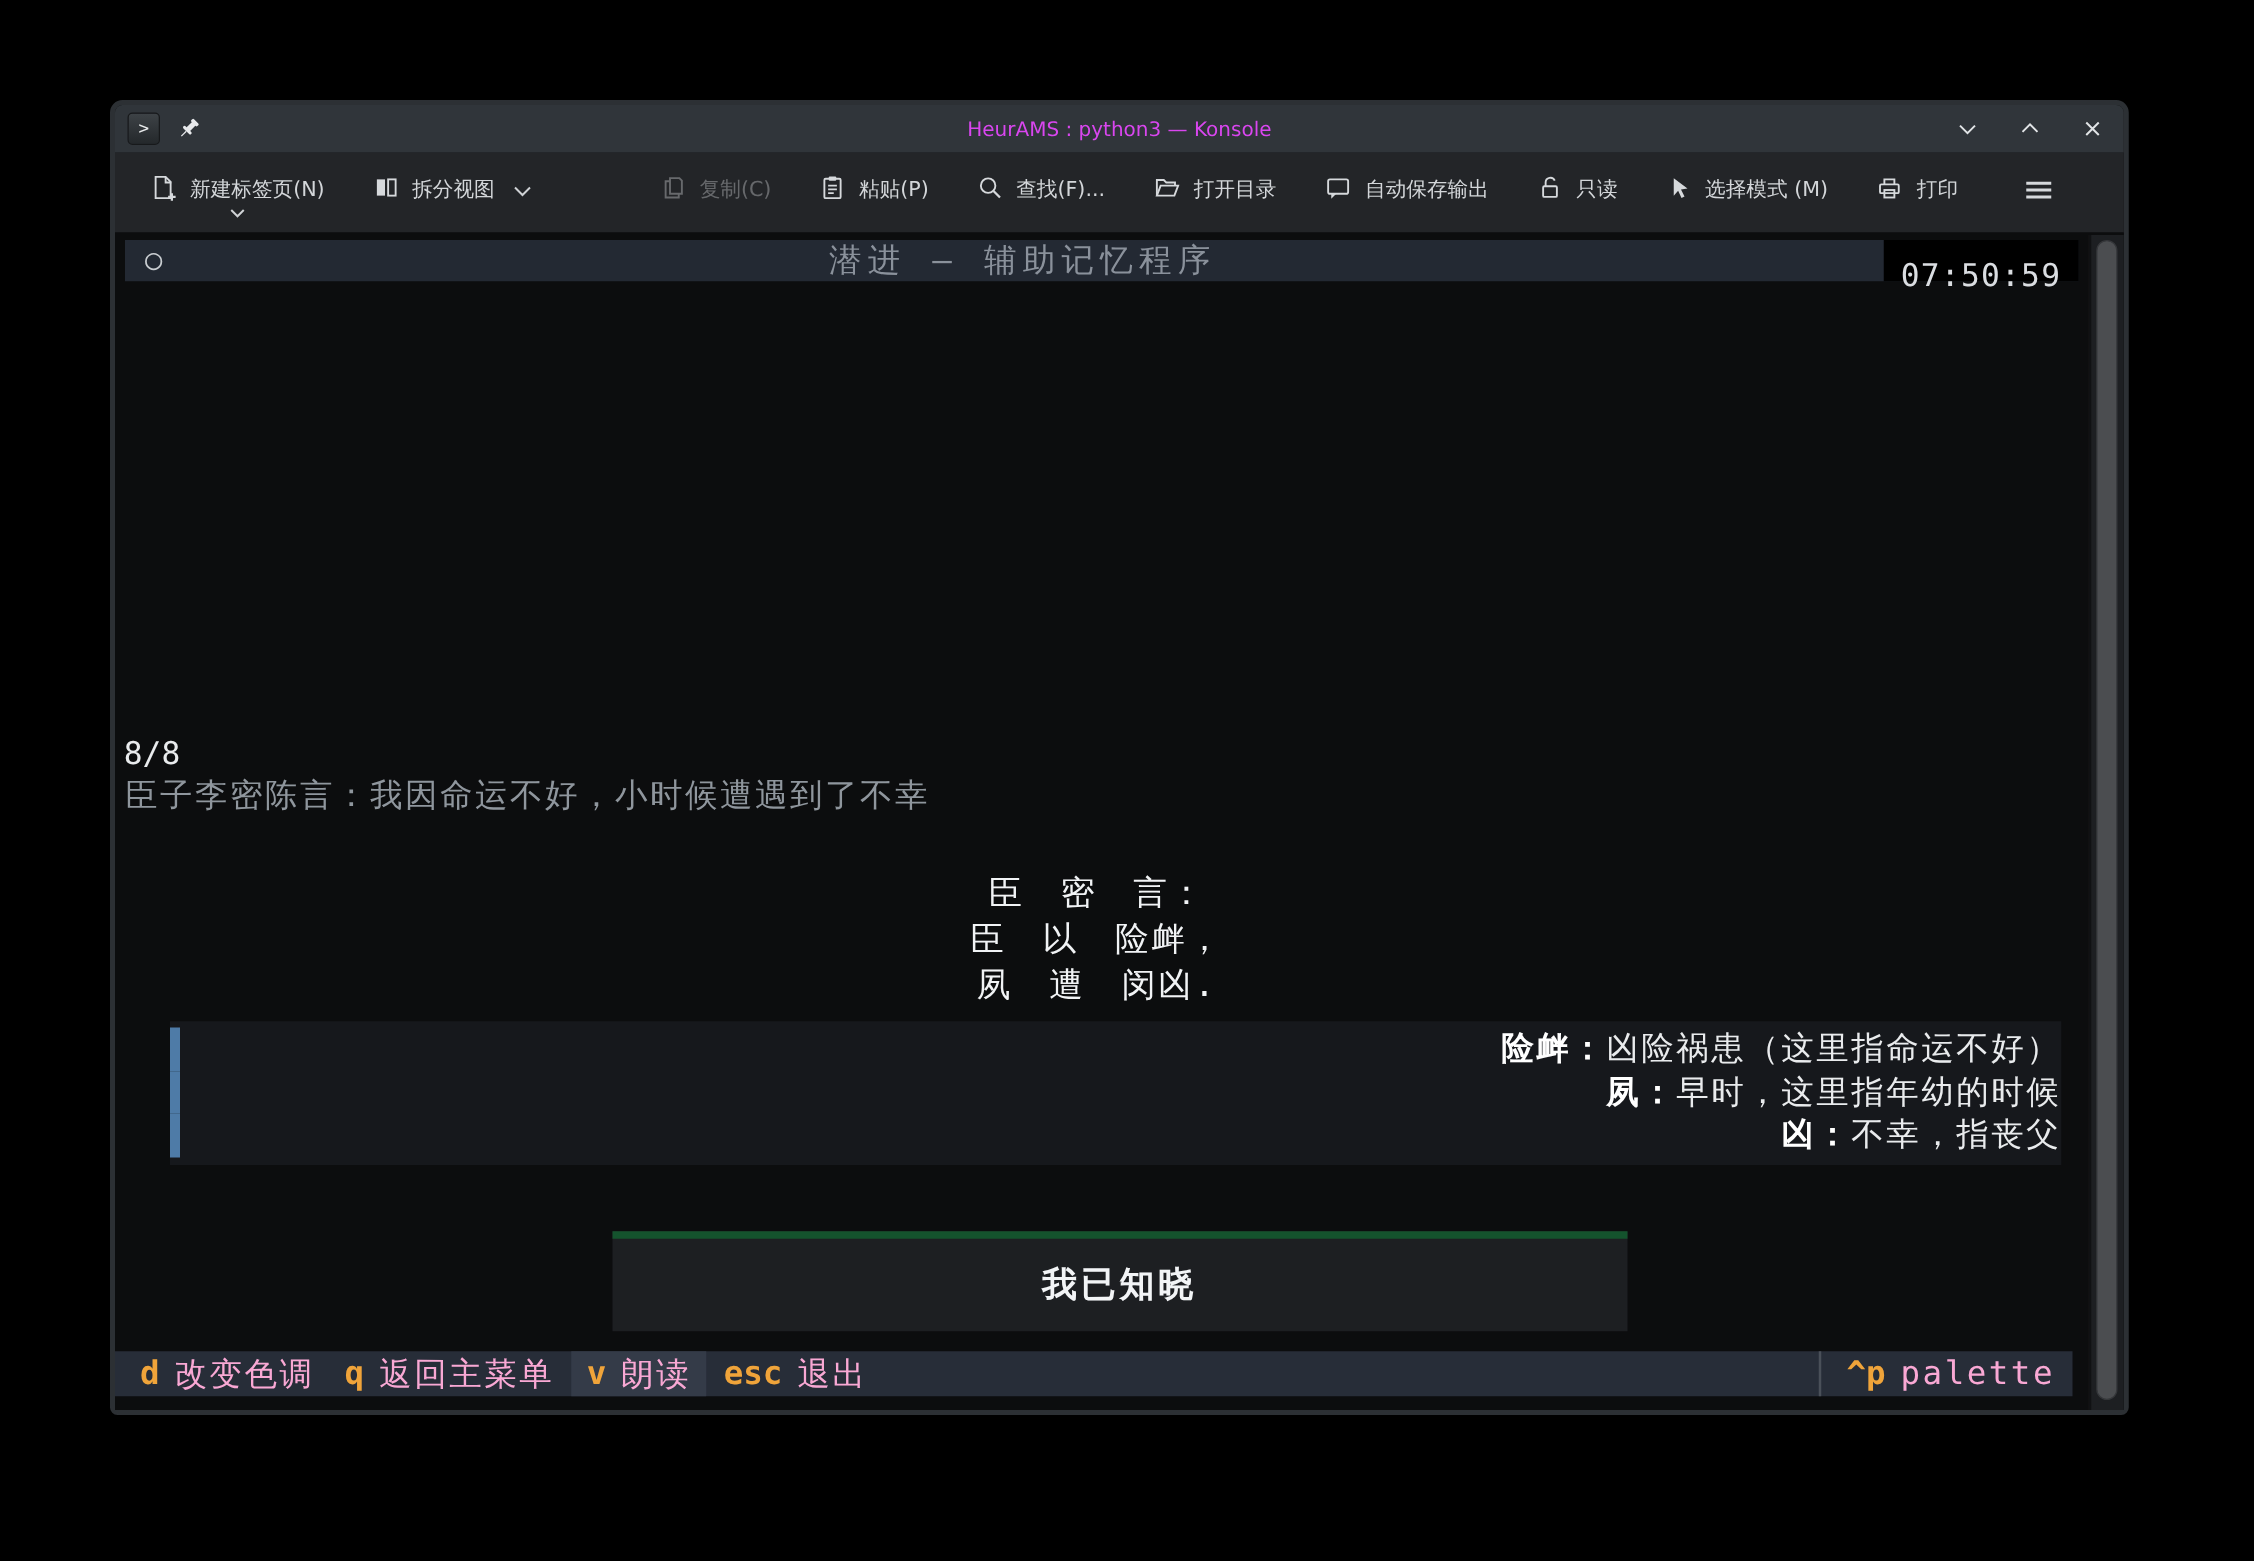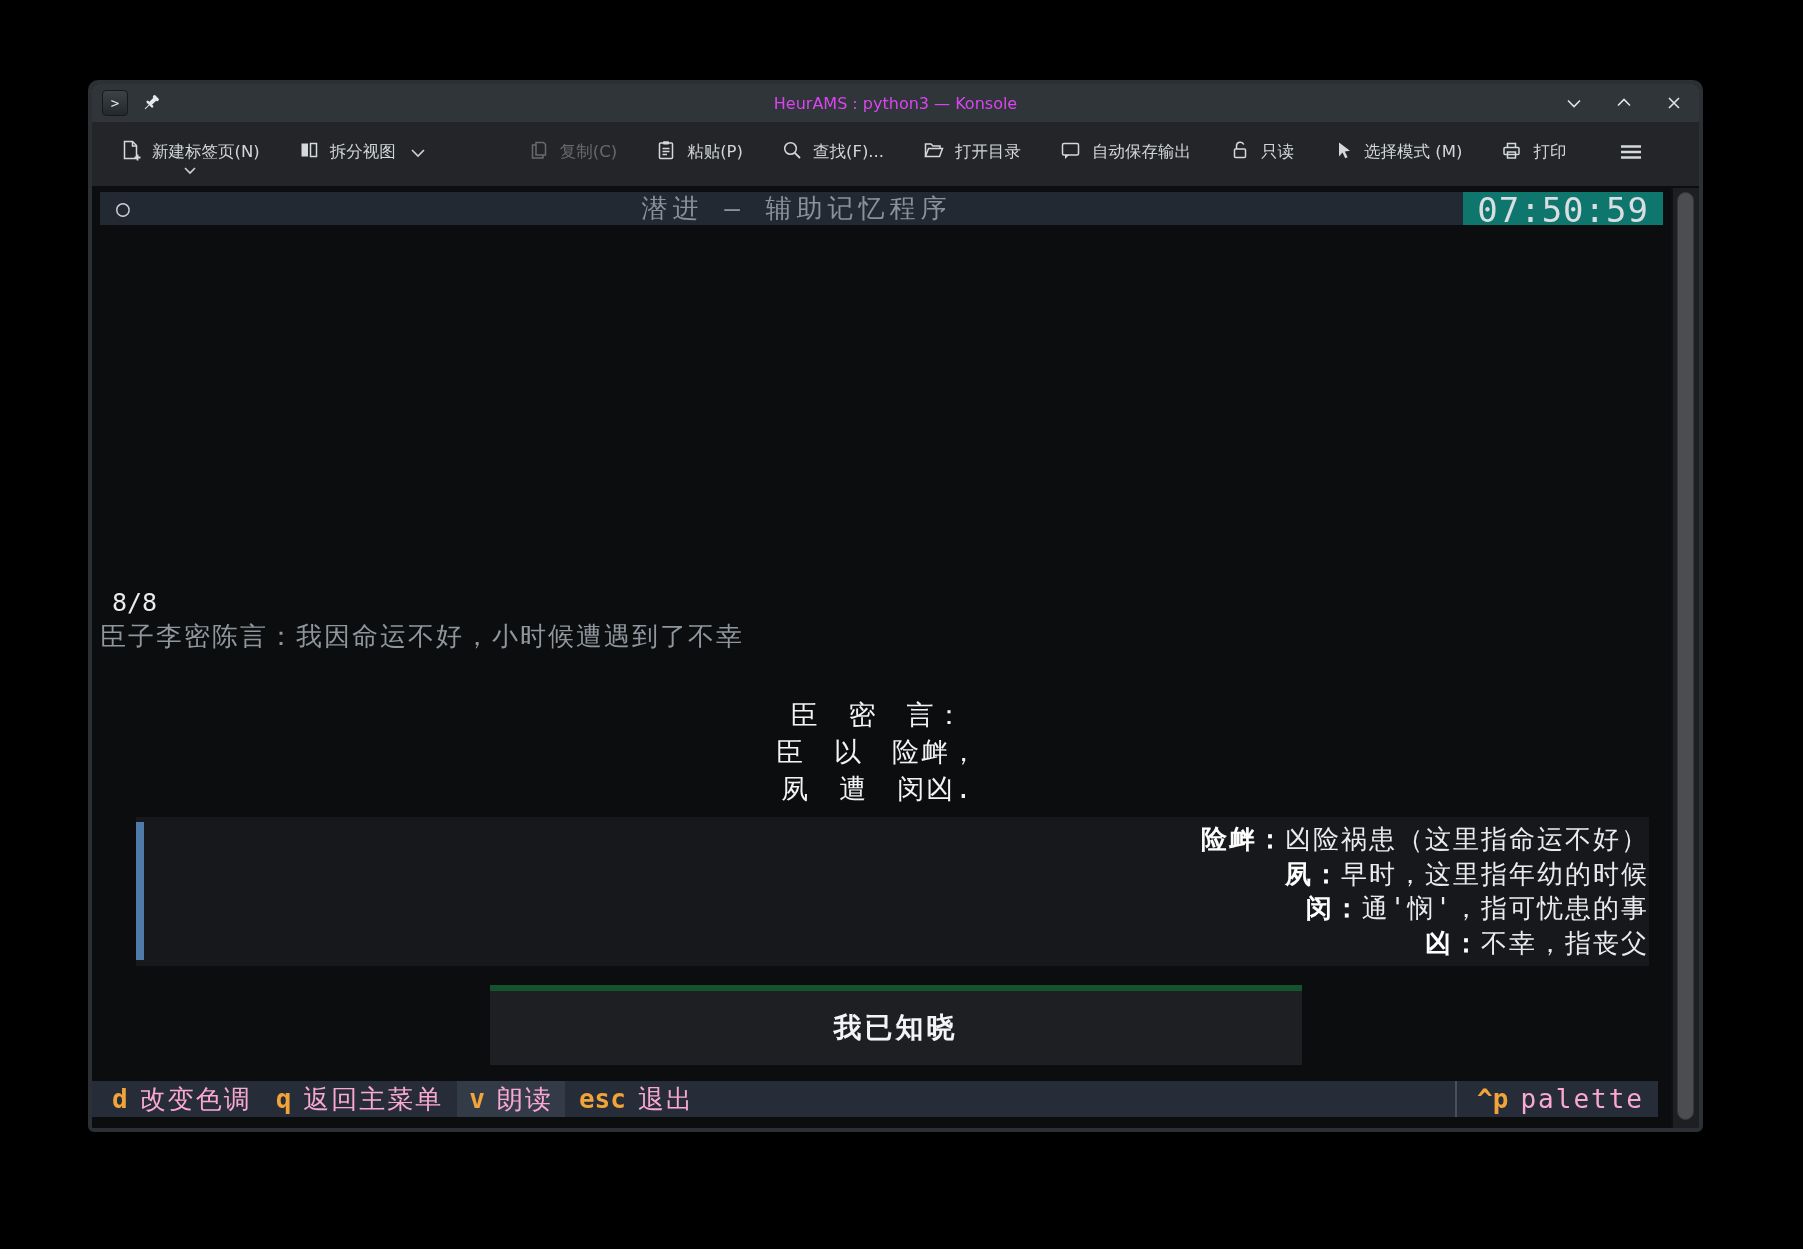--- a/index.html
+++ b/index.html
@@ -39,24 +39,24 @@
   svg.ico .fill { fill:#d6d9dc; stroke:none; }
 
   
   .terminal { position:absolute; left:0; right:0; top:102px; bottom:0; background:#0c0d0e;
               font-family:"DejaVu Sans Mono","Liberation Mono",monospace; }
 
   .tui-header { position:absolute; left:8px; top:6px; width:1563px; height:33px;
                 background:#232933; display:flex; align-items:center; }
   .tui-indicator { color:#c9cdd1; font-size:23px; padding:0 0 0 16px; line-height:33px; }
   .tui-title { flex:1; text-align:center; color:#8a919b; font-size:26px; letter-spacing:5px; }
-  .tui-clock { background:#0f766e; color:#dadde1; font-size:34px; height:33px;
-               line-height:33px; padding:2px 14px; letter-spacing:1px; }
-
-  .tui-progress { position:absolute; left:20px; top:402px; color:#e9ebed; font-size:25px; }
+  .tui-clock { background:#000000; color:#dadde1; font-size:25px; height:33px;
+               line-height:33px; padding:12px 14px; letter-spacing:1px; }
+
+  .tui-progress { position:absolute; left:7px; top:402px; color:#e9ebed; font-size:25px; }
   .tui-prompt { position:absolute; left:8px; top:433px; color:#8f969d; font-size:26px;
                 letter-spacing:2px; }
 
   .tui-poem { position:absolute; left:8px; width:1555px; top:510px; text-align:center;
               color:#f1f3f5; font-weight:normal; font-size:27px; line-height:37px;
               letter-spacing:2px; }
 
   .tui-notes { position:absolute; left:44px; top:631px; width:1513px;
                background:#16181c; padding:5px 0 6px 0;text-align:right; }
   .note-line { border-left:8px solid #4e7ba7; padding-left:14px; font-size:26px;
@@ -257,21 +257,20 @@
 
     <div class="tui-poem">
       <div>臣　密　言：</div>
       <div>臣　以　险衅，</div>
       <div>夙　遭　闵凶.</div>
     </div>
 
     <div class="tui-notes">
       <div class="note-line"><b>险衅：</b><span>凶险祸患（这里指命运不好）</span></div>
       <div class="note-line"><b>夙：</b><span>早时，这里指年幼的时候</span></div>
-      <div class="note-line"><b>闵：</b><span>通'悯'，指可忧患的事</span></div>
       <div class="note-line"><b>凶：</b><span>不幸，指丧父</span></div>
     </div>
 
     <div class="tui-button">我已知晓</div>
 
     <div class="tui-footer">
       <span class="fitem">
         <span class="fkey">d</span>
         <span class="flabel">改变色调</span>
       </span>

